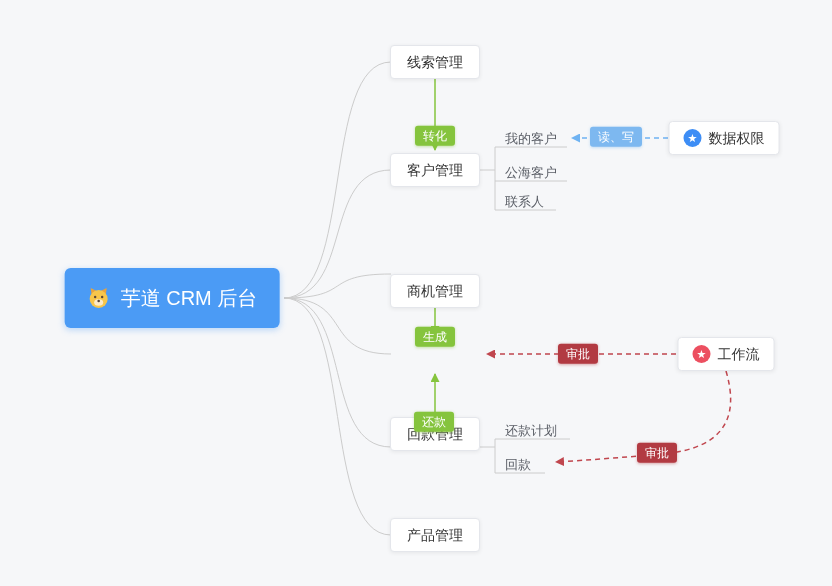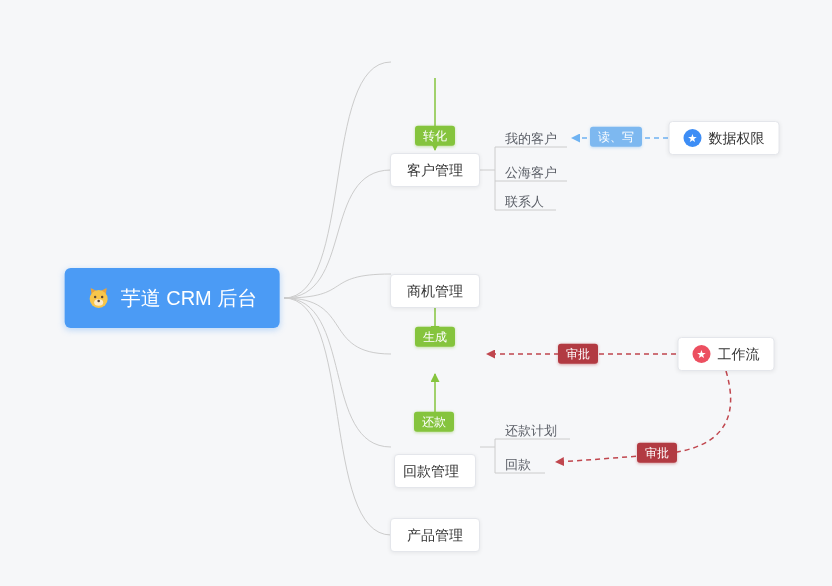--- a/index.html
+++ b/index.html
@@ -123,23 +123,24 @@
       <path d="M20 2 L14 5 L19 10 Z" fill="#E8A33D"></path>
       <circle cx="12" cy="13" r="9" fill="#F7C64B"></circle>
       <ellipse cx="12" cy="16.5" rx="4.5" ry="3.2" fill="#FDEBC8"></ellipse>
       <circle cx="8.5" cy="11" r="1.2" fill="#5b4636"></circle>
       <circle cx="15.5" cy="11" r="1.2" fill="#5b4636"></circle>
       <circle cx="12" cy="15" r="1.3" fill="#5b4636"></circle>
     </svg>
     <span>芋道 CRM 后台</span>
   </div>
 
+  <div class="node" style="left:435px;top:62px;"><span>线索管理</span></div>
   <div class="node" style="left:435px;top:170px;"><span>客户管理</span></div>
   <div class="node" style="left:435px;top:291px;"><span>商机管理</span></div>
-  <div class="node" style="left:435px;top:471px;padding-left:8px;"><span>回款管理</span></div>
+  <div class="node" style="left:435px;top:434px;"><span>回款管理</span></div>
   <div class="node" style="left:435px;top:535px;"><span>产品管理</span></div>
 
   <div class="node iconed" style="left:724px;top:138px;">
     <span class="star blue">
         <span>★</span>
       </span>
     <span>数据权限</span>
   </div>
 
   <div class="node iconed" style="left:726px;top:354px;">

